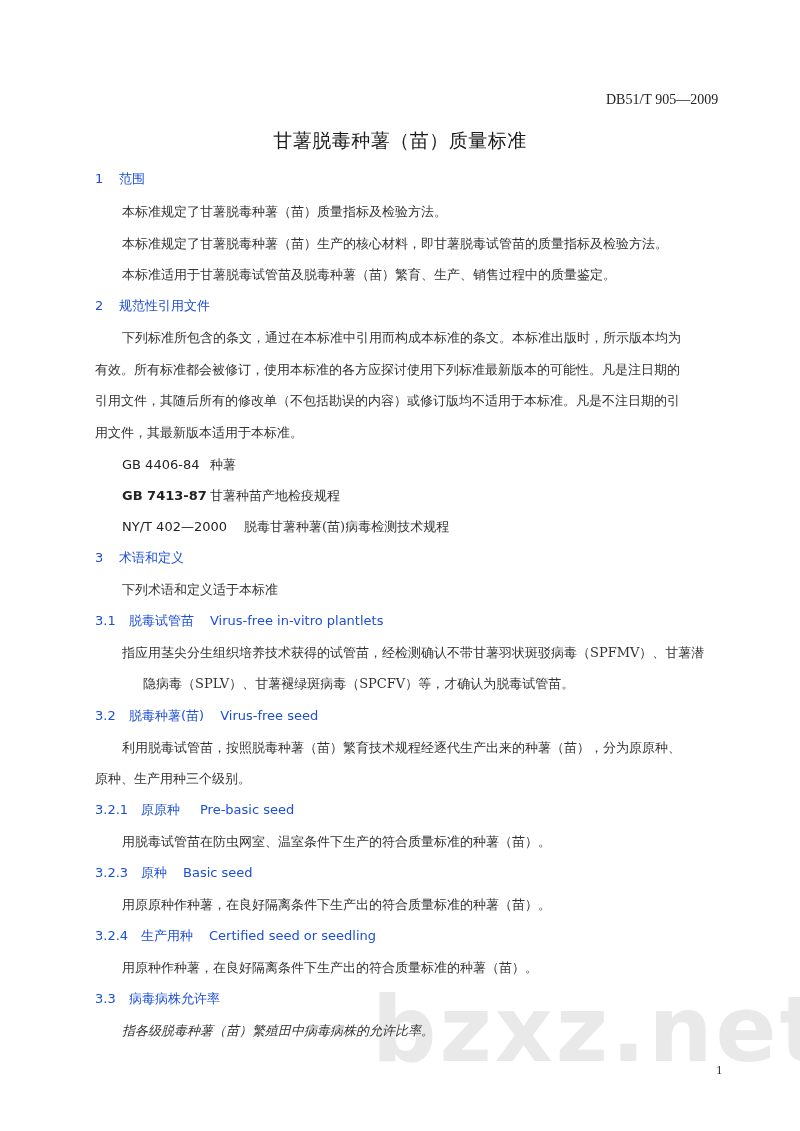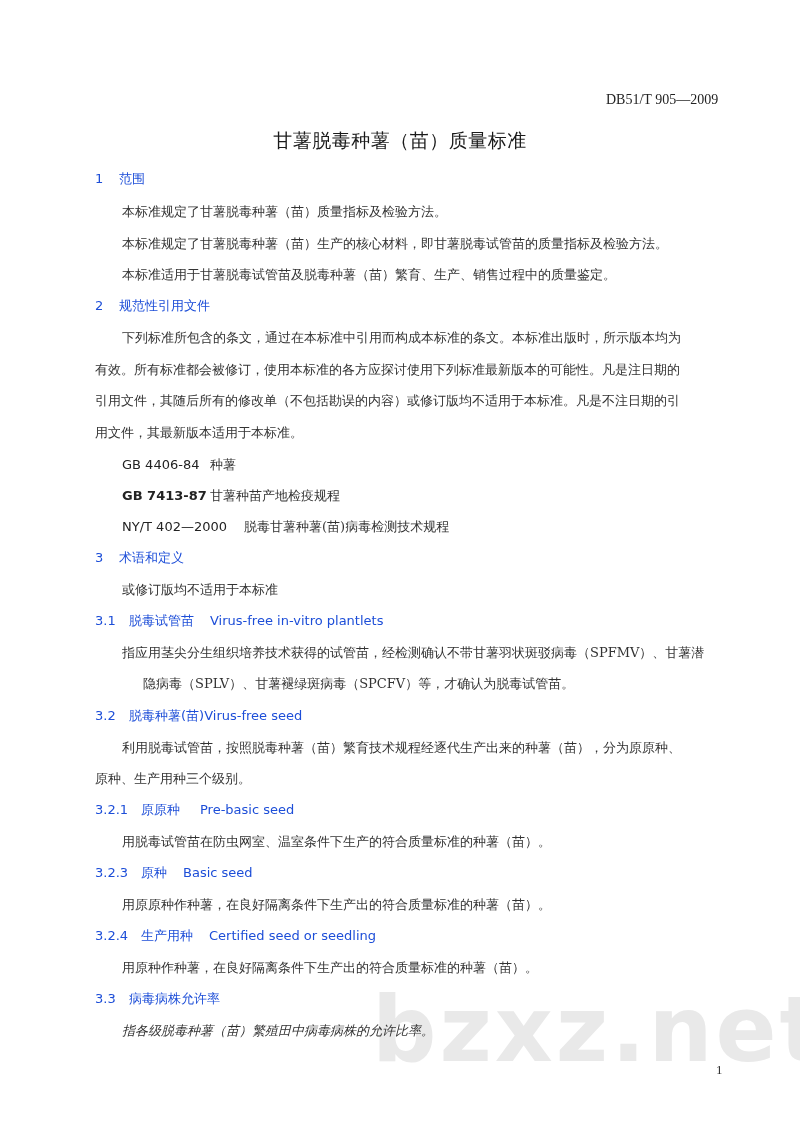--- a/index.html
+++ b/index.html
@@ -49,30 +49,30 @@
 <div class="abs ref" style="left:122px; top:487px;">
   <span class="code" style="width:88px;font-weight:bold;">GB 7413-87</span><span>甘薯种苗产地检疫规程</span>
 </div>
 <div class="abs ref" style="left:122px; top:518px;">
   <span class="code" style="width:122px;">NY/T 402—2000</span><span>脱毒甘薯种薯(苗)病毒检测技术规程</span>
 </div>
 
 <div class="abs h" style="left:95px; top:549px;">
   <span class="num" style="width:24px;">3</span><span>术语和定义</span>
 </div>
-<div class="abs p" style="left:122px; top:581px;">或修订版均不适用于本标准</div>
+<div class="abs p" style="left:122px; top:581px;">下列术语和定义适于本标准</div>
 
 <div class="abs h" style="left:95px; top:612px;">
   <span class="num" style="width:34px;">3.1</span><span style="display:inline-block; margin-right:16px;">脱毒试管苗</span><span>Virus-free in-vitro plantlets</span>
 </div>
 <div class="abs p" style="left:122px; top:644px;">指应用茎尖分生组织培养技术获得的试管苗，经检测确认不带甘薯羽状斑驳病毒（SPFMV）、甘薯潜</div>
 <div class="abs p" style="left:95px; top:675px;padding-left:48px;">隐病毒（SPLV）、甘薯褪绿斑病毒（SPCFV）等，才确认为脱毒试管苗。</div>
 
 <div class="abs h" style="left:95px; top:707px;">
-  <span class="num" style="width:34px;">3.2</span><span style="display:inline-block; ">脱毒种薯(苗)</span><span>Virus-free seed</span>
+  <span class="num" style="width:34px;">3.2</span><span style="display:inline-block; margin-right:16px;">脱毒种薯(苗)</span><span>Virus-free seed</span>
 </div>
 <div class="abs p" style="left:122px; top:739px;">利用脱毒试管苗，按照脱毒种薯（苗）繁育技术规程经逐代生产出来的种薯（苗），分为原原种、</div>
 <div class="abs p" style="left:95px; top:770px;">原种、生产用种三个级别。</div>
 
 <div class="abs h" style="left:95px; top:801px;">
   <span class="num" style="width:46px;">3.2.1</span><span style="display:inline-block; margin-right:20px;">原原种</span><span>Pre-basic seed</span>
 </div>
 <div class="abs p" style="left:122px; top:833px;">用脱毒试管苗在防虫网室、温室条件下生产的符合质量标准的种薯（苗）。</div>
 
 <div class="abs h" style="left:95px; top:864px;">

